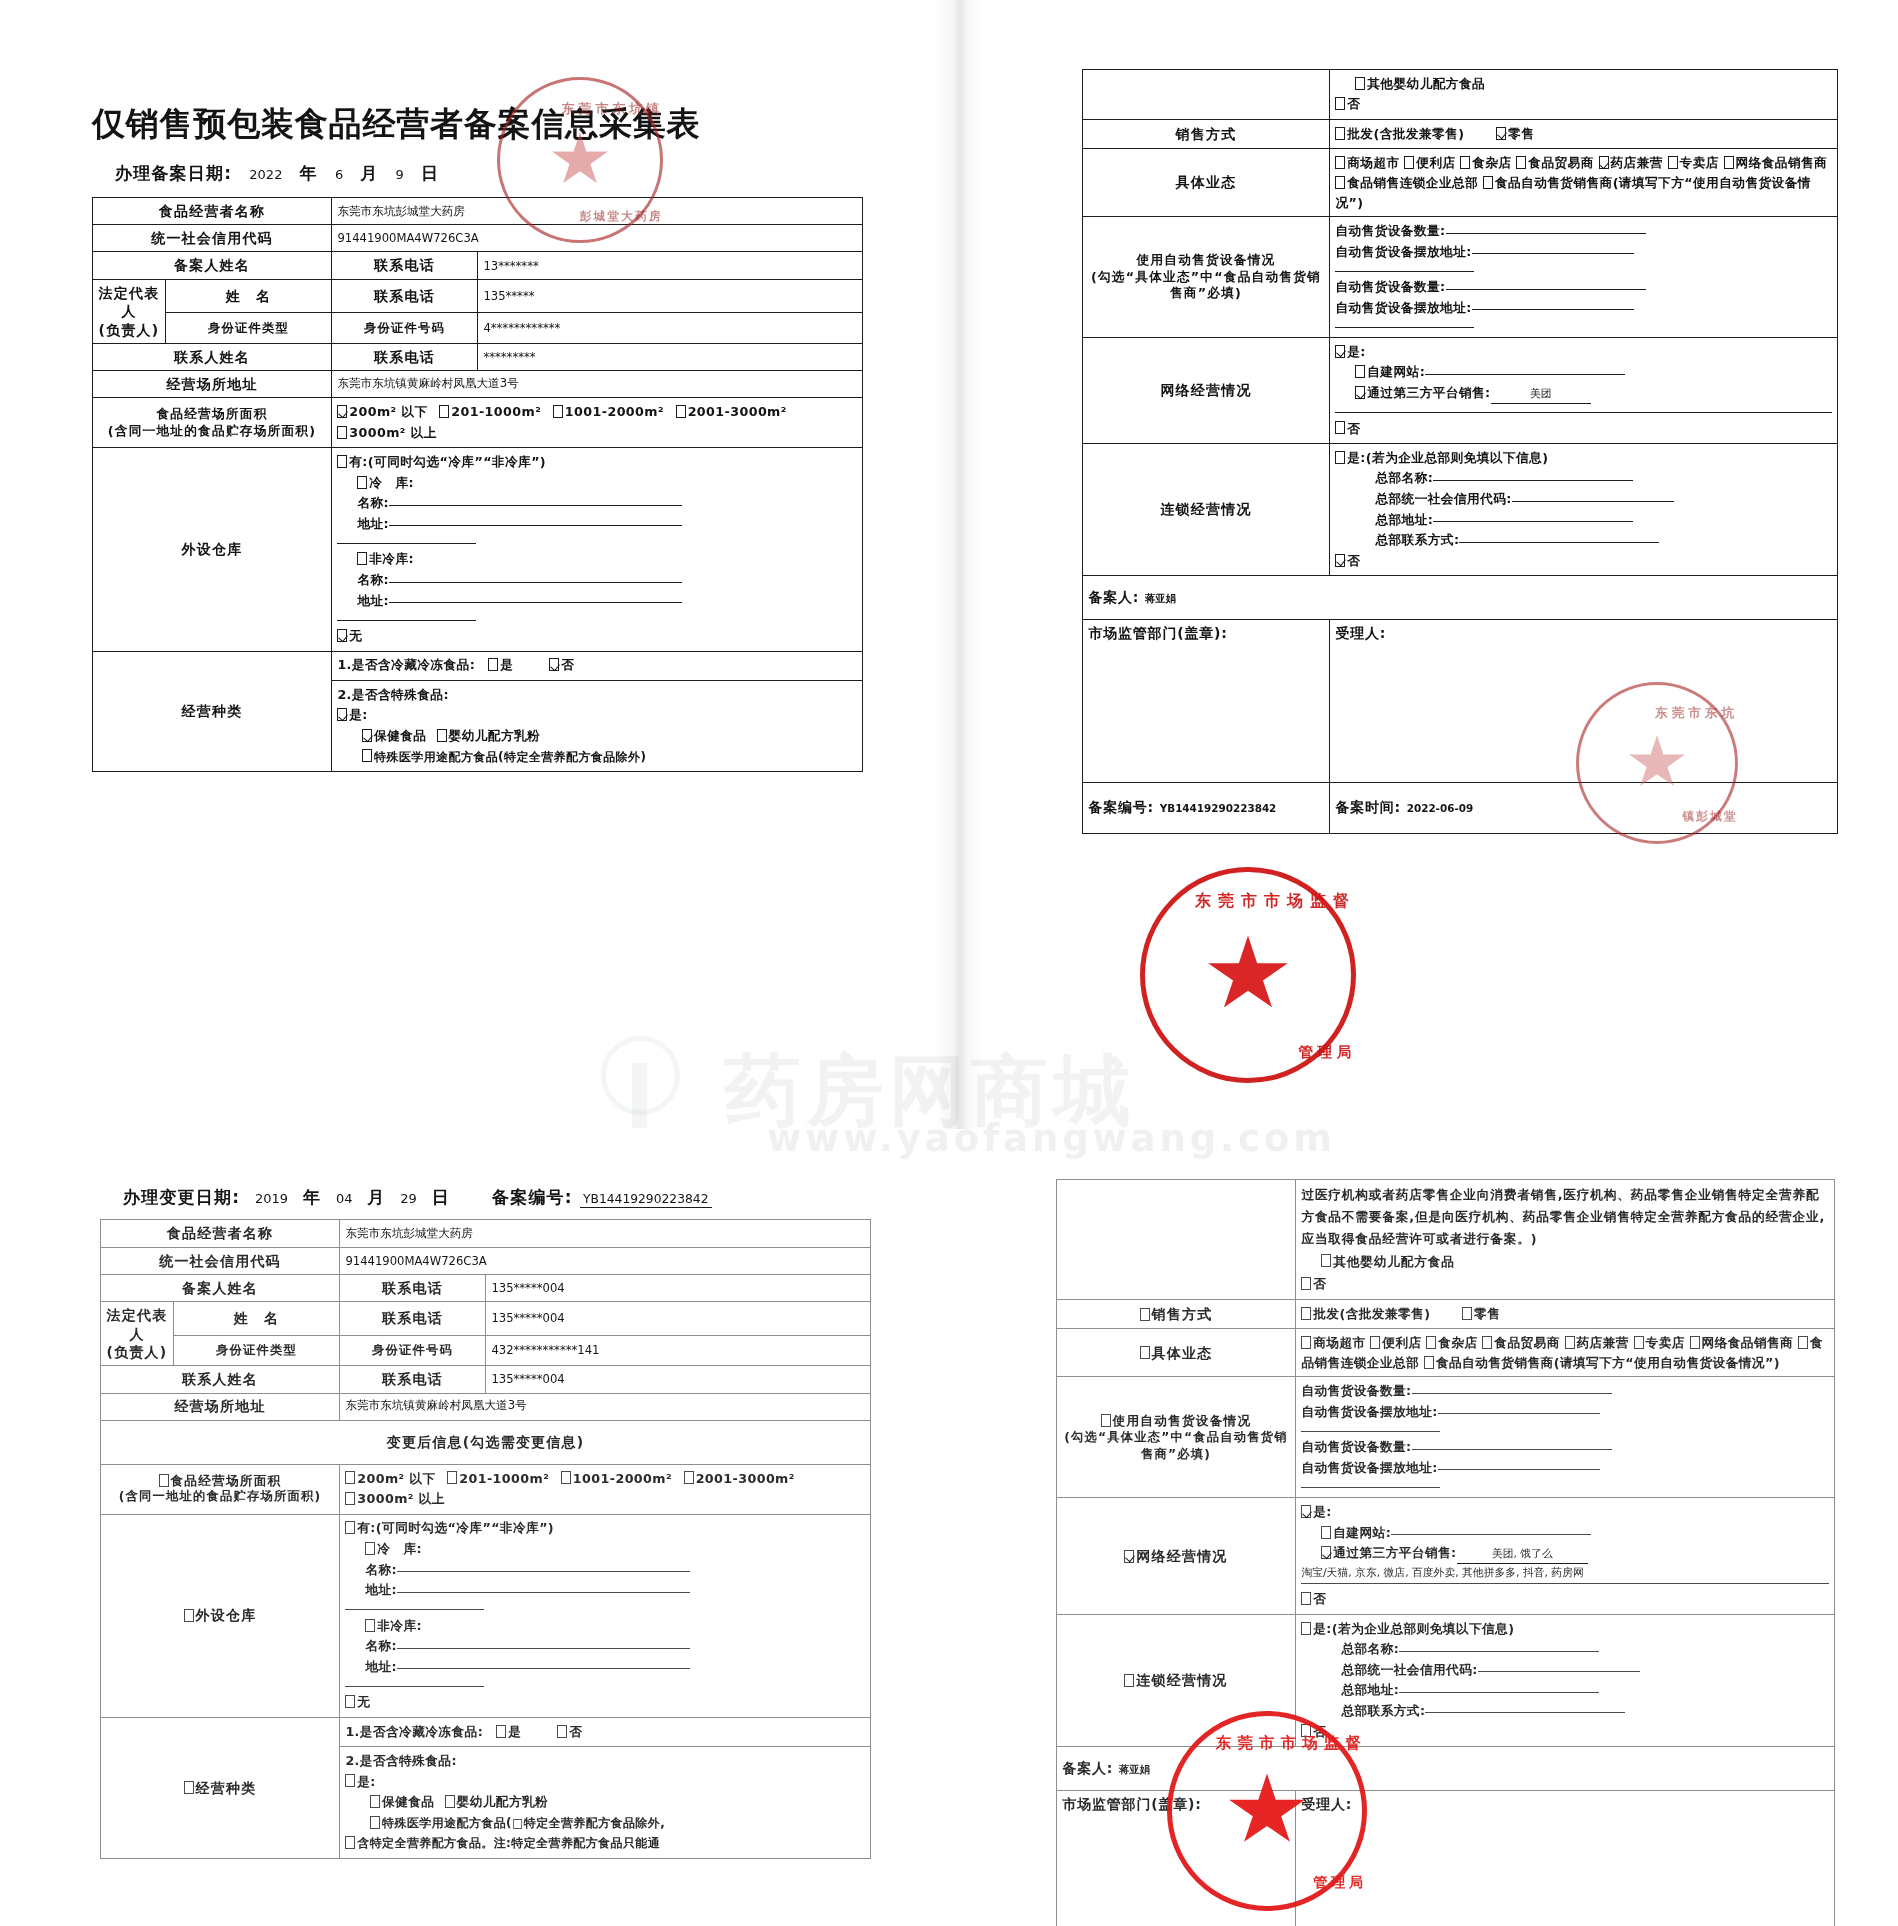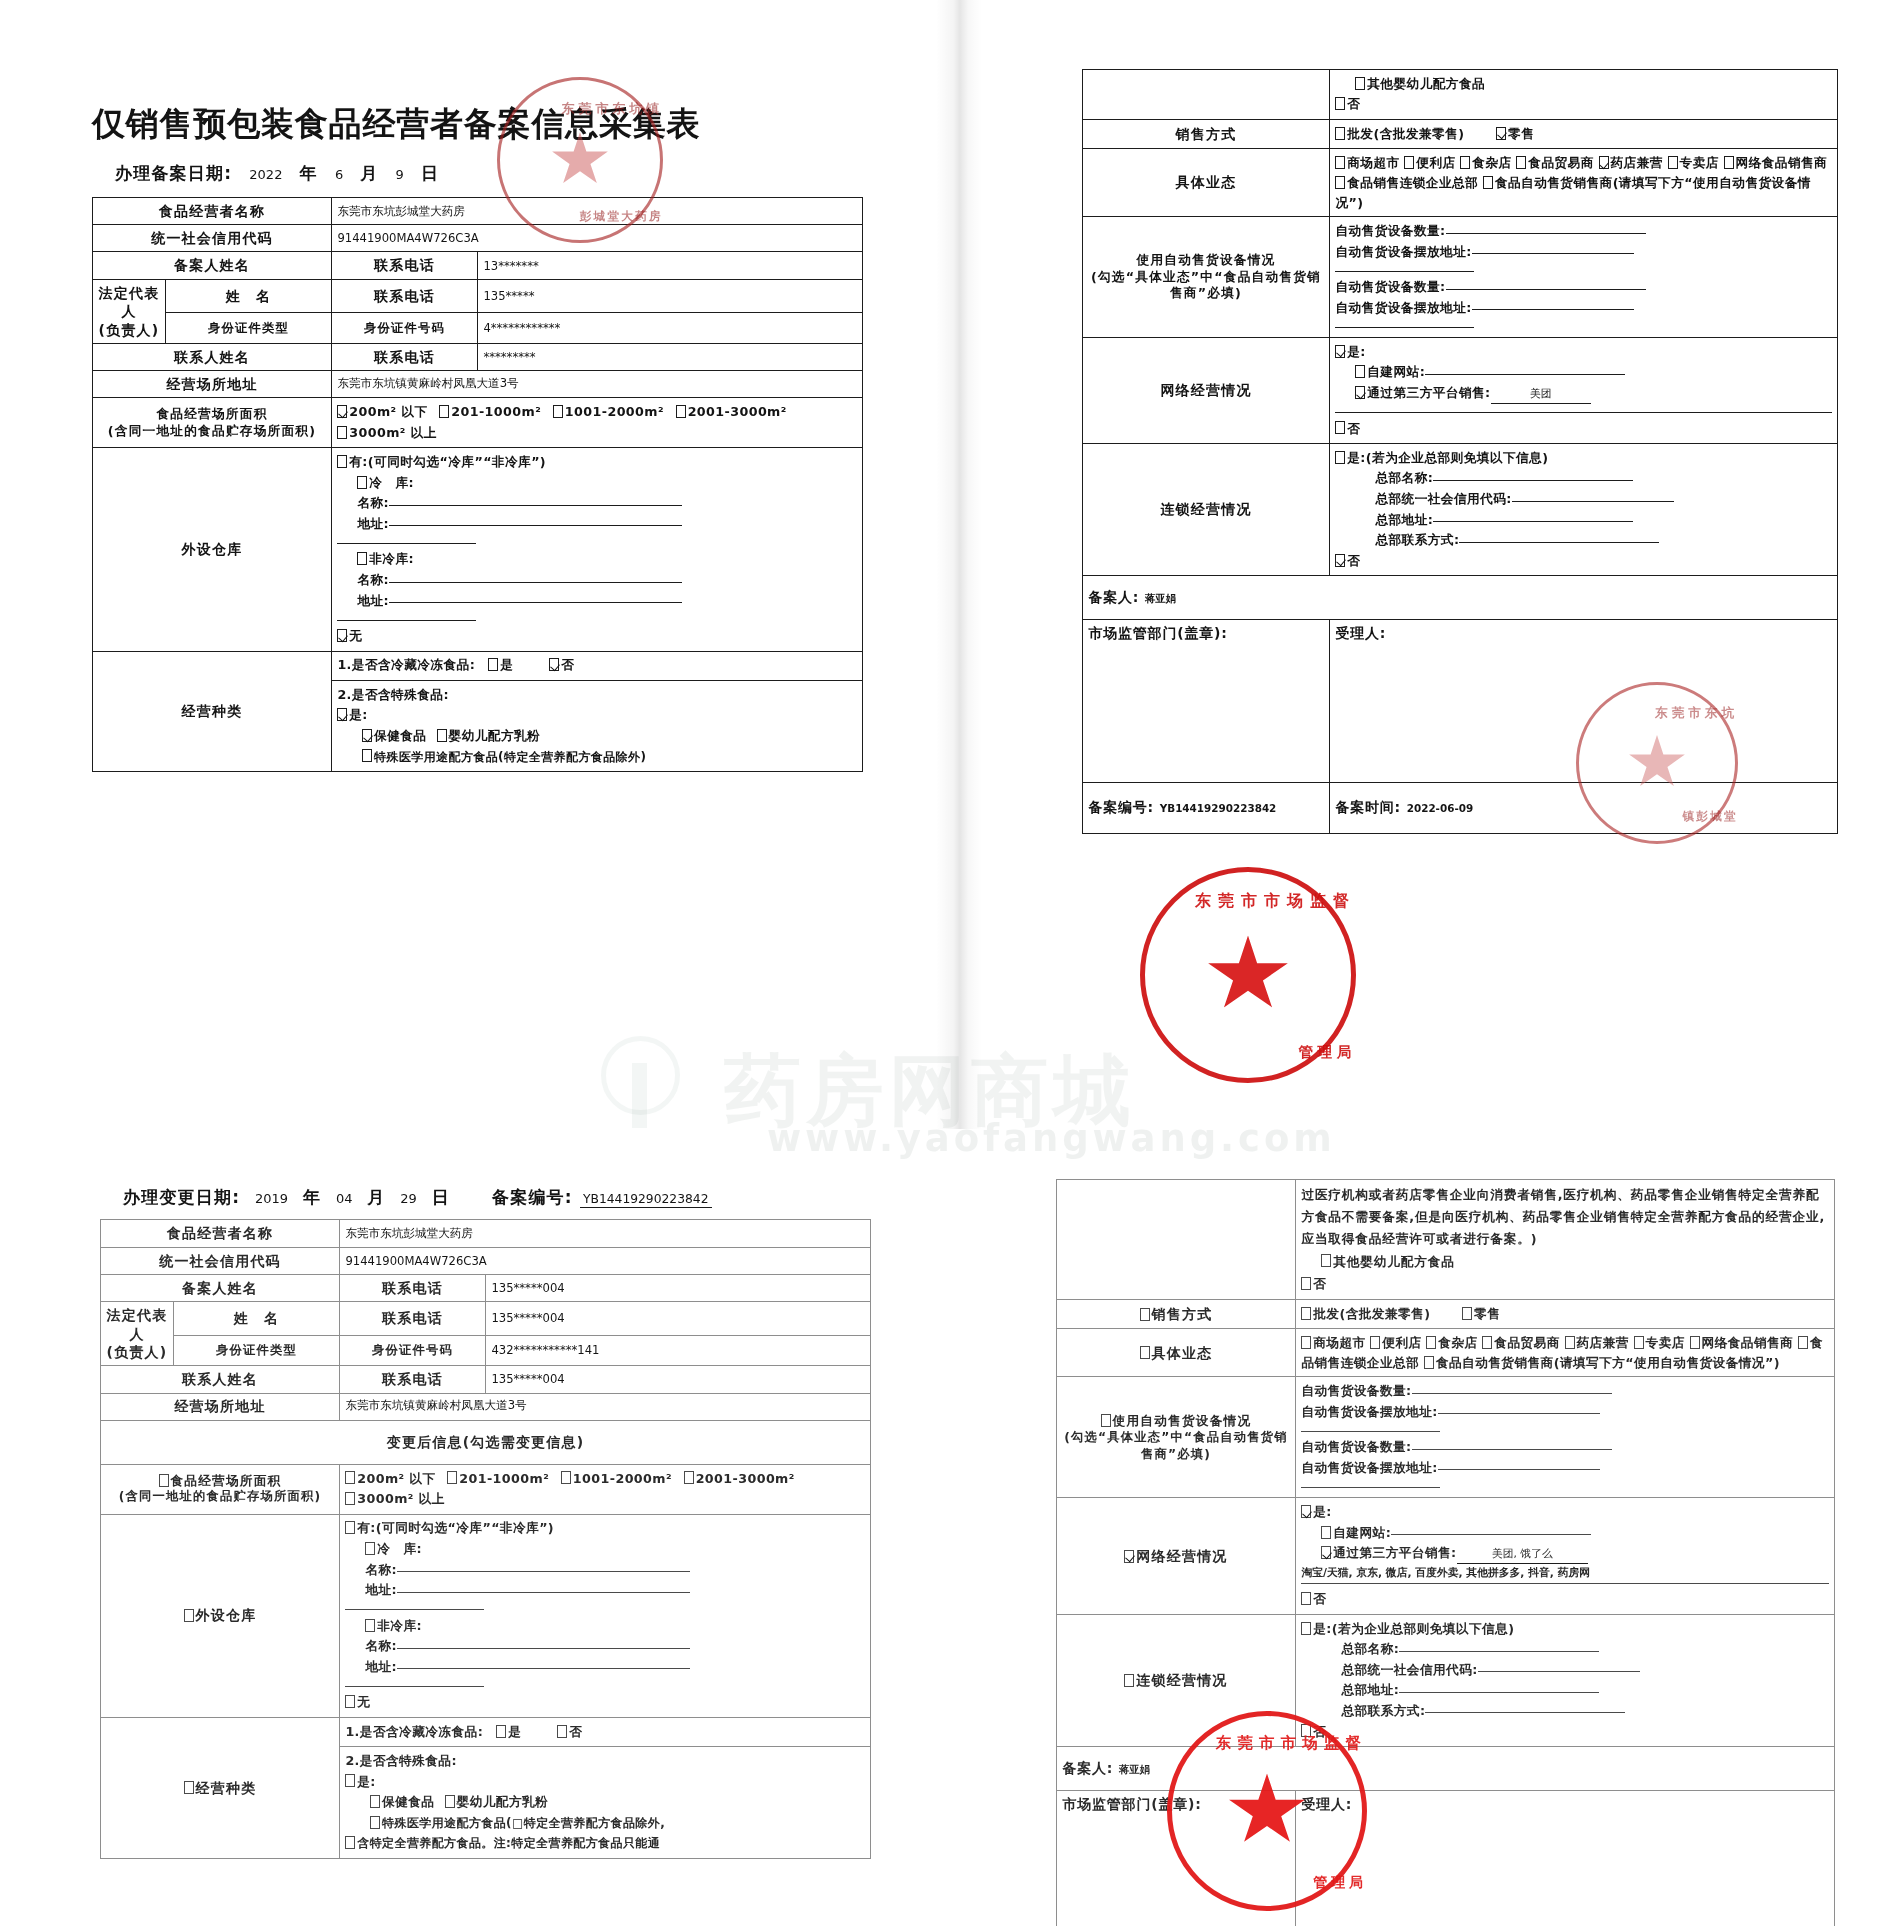--- a/index.html
+++ b/index.html
@@ -511,21 +511,21 @@
       </tr>
 
       <tr>
         <td class="lbl">
           <span><span class="cb on"></span><span>网络经营情况</span></span>
         </td>
         <td class="opt" style="vertical-align:top;">
           <div><span class="cb on"></span><span>是:</span></div>
           <div><span class="ind1"></span><span class="cb"></span><span>自建网站:</span><span class="rule r2"></span></div>
           <div><span class="ind1"></span><span class="cb on"></span><span>通过第三方平台销售:</span><span class="filled" style="min-width:127px">美团, 饿了么</span></div>
-          <div style="font-size:10.8px;font-weight:bold;letter-spacing:0;border-bottom:1.5px solid #4a4a4a;padding-bottom:1.5px;">淘宝/天猫, 京东, 微店, 百度外卖, 其他拼多多, 抖音, 药房网</div>
+          <div style="font-size:10.8px;font-weight:normal;letter-spacing:0;border-bottom:1.5px solid #4a4a4a;padding-bottom:1.5px;">淘宝/天猫, 京东, 微店, 百度外卖, 其他拼多多, 抖音, 药房网</div>
           <div style="margin-top:5.4px"><span class="cb"></span><span>否</span></div>
         </td>
       </tr>
 
       <tr>
         <td class="lbl">
           <span><span class="cb"></span><span>连锁经营情况</span></span>
         </td>
         <td class="opt" style="vertical-align:top;">
           <div><span class="cb"></span><span>是:(若为企业总部则免填以下信息)</span></div>

